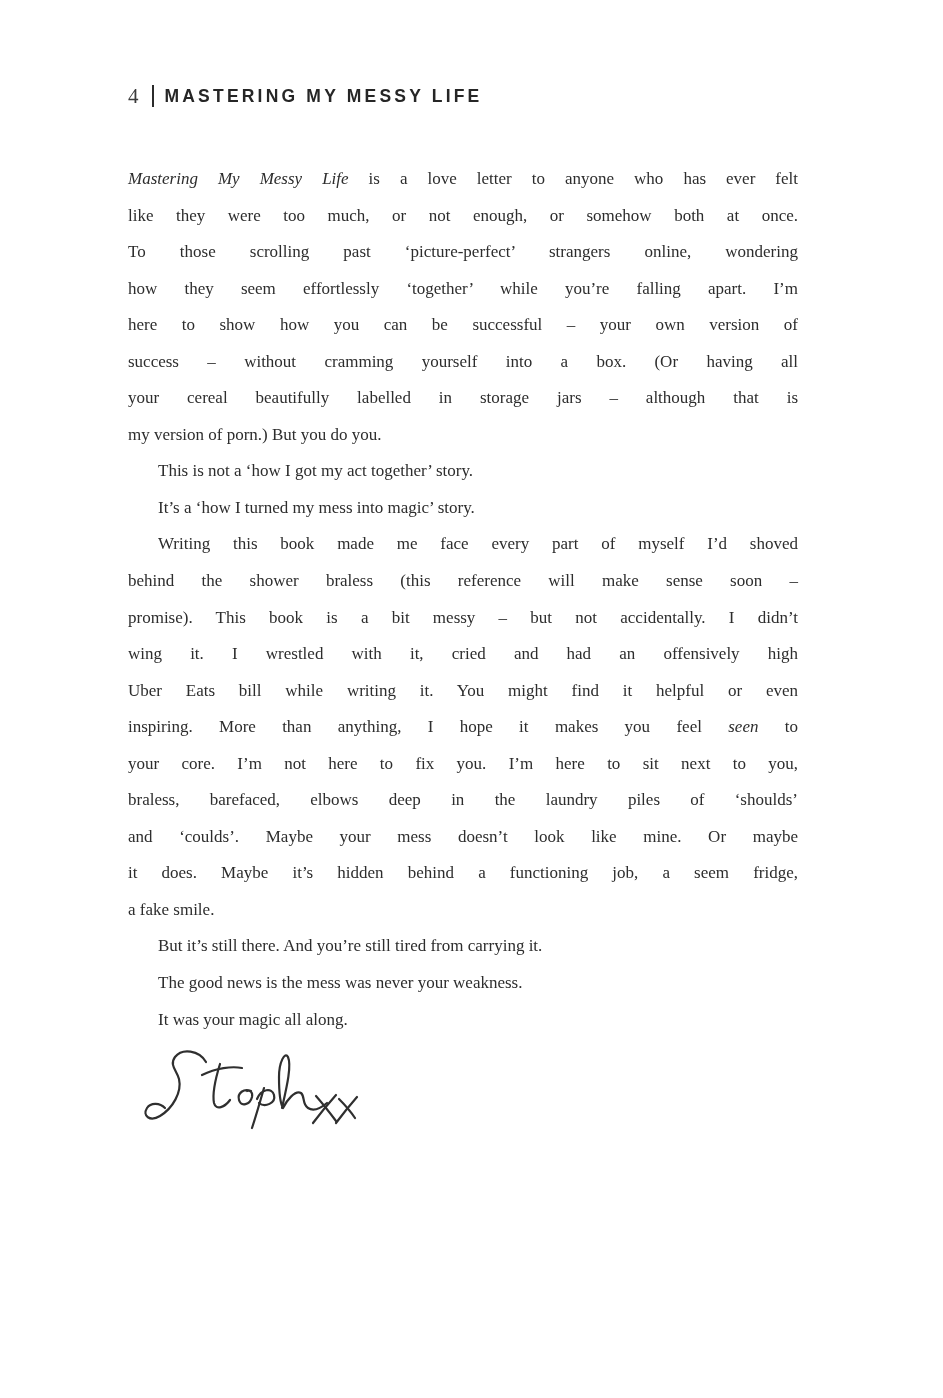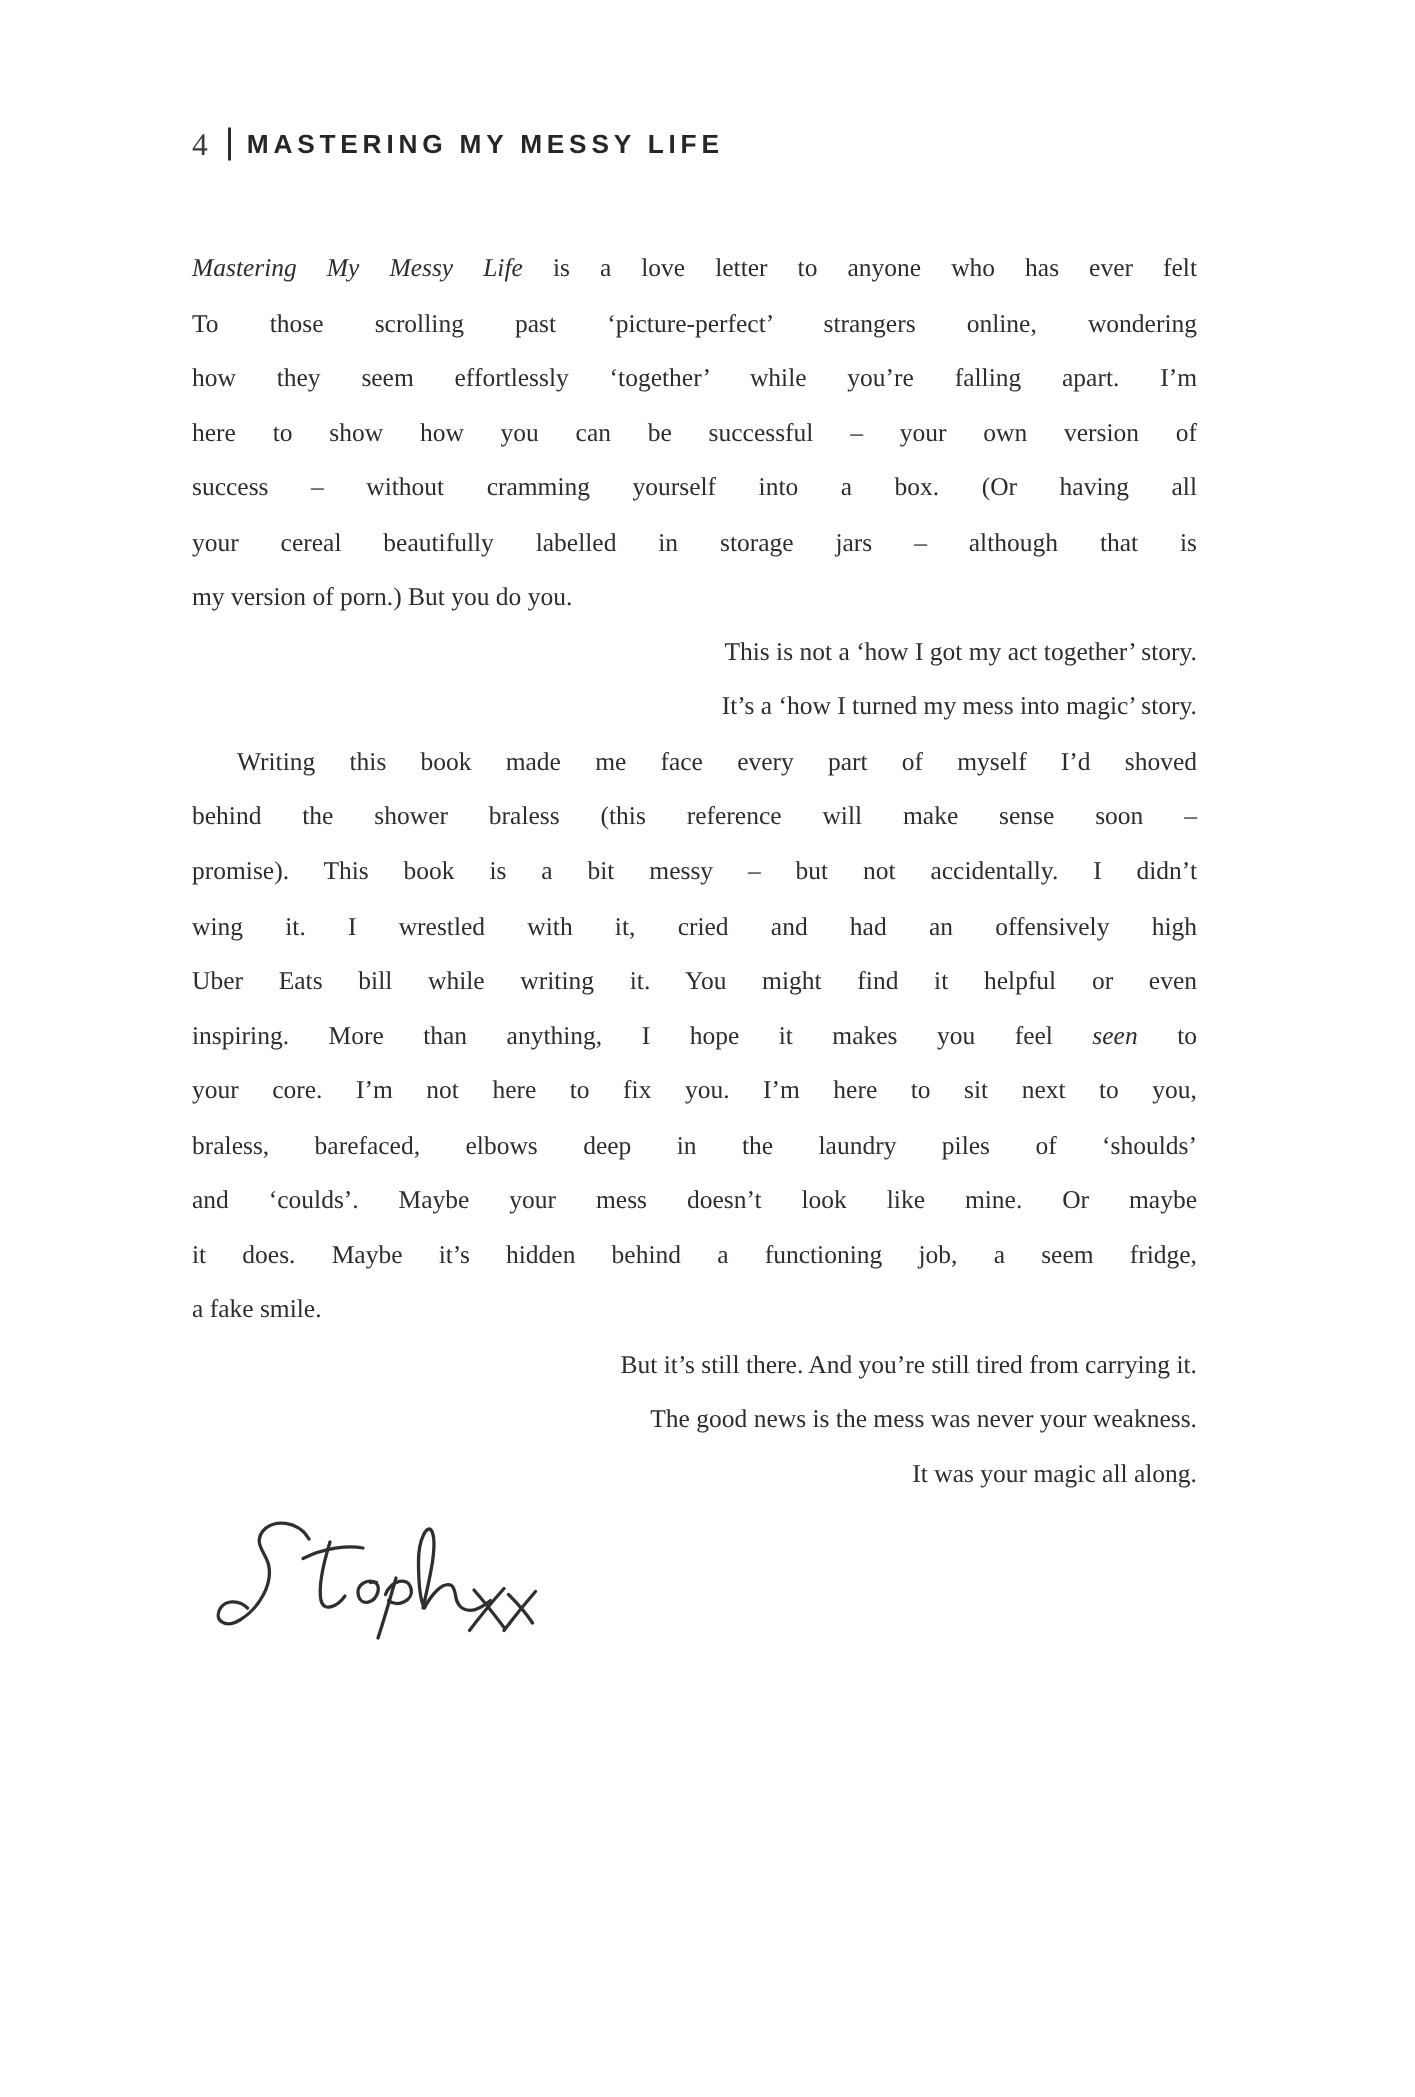--- a/index.html
+++ b/index.html
@@ -47,21 +47,21 @@
     font-size: 17px;
     line-height: 36.55px;
     color: #2d2d2d;
   }
   .para { margin: 0; }
   .line { text-align: left; }
   .line.just {
     text-align: justify;
     text-align-last: justify;
   }
-  .para.indent .line:first-child { padding-left: 30px; text-align: right; }
+  .para.indent .line:first-child { padding-left: 30px; }
   .line i { font-style: italic; }
   .signature {
     margin: 8px 0 0 12px;
     width: 232px;
     height: 92px;
   }
   .signature svg { display: block; }
   .sr {
     position: absolute;
     width: 1px; height: 1px;
@@ -78,20 +78,21 @@
 
     <div class="header">
       <span class="page-num">4</span>
       <span class="sep"></span>
       <span class="running-title">MASTERING MY MESSY LIFE</span>
     </div>
 
     <div class="body-text">
         <div class="para">
           <div class="line just"><i>Mastering My Messy Life</i> is a love letter to anyone who has ever felt</div>
+          <div class="line just">like they were too much, or not enough, or somehow both at once.</div>
           <div class="line just">To those scrolling past ‘picture-perfect’ strangers online, wondering</div>
           <div class="line just">how they seem effortlessly ‘together’ while you’re falling apart. I’m</div>
           <div class="line just">here to show how you can be successful – your own version of</div>
           <div class="line just">success – without cramming yourself into a box. (Or having all</div>
           <div class="line just">your cereal beautifully labelled in storage jars – although that is</div>
           <div class="line">my version of porn.) But you do you.</div>
         </div>
         <div class="para indent">
           <div class="line">This is not a ‘how I got my act together’ story.</div>
         </div>

